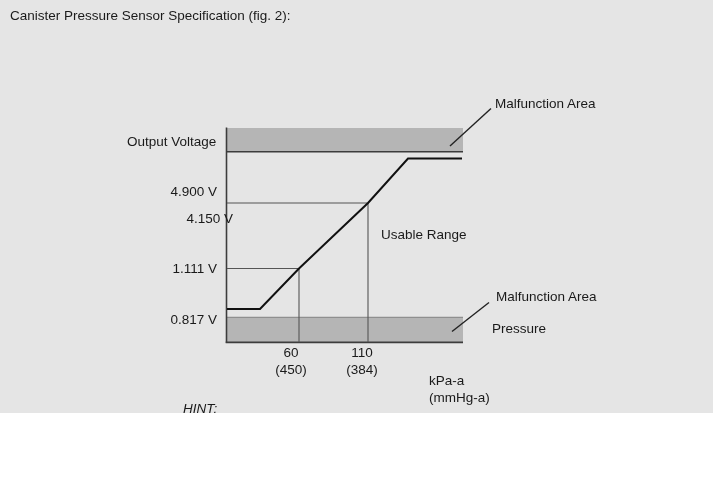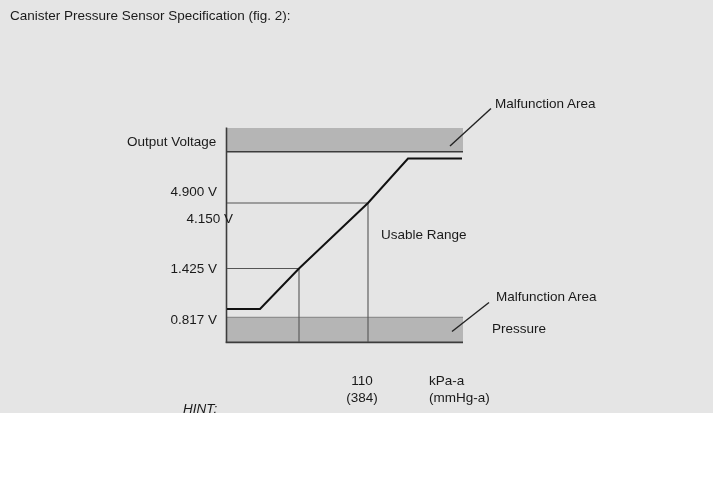--- a/index.html
+++ b/index.html
@@ -43,28 +43,32 @@
     <polyline points="227,309 260,309 299,268.5 368,203 408,158.5 462,158.5" fill="none" stroke="#111111" stroke-width="2"></polyline>
 
     <line x1="450" y1="146" x2="491" y2="108.5" stroke="#222222" stroke-width="1.4"></line>
     <line x1="452" y1="331.5" x2="489" y2="302.5" stroke="#222222" stroke-width="1.4"></line>
   </svg>
 
   <div class="lbl" style="left:127px; top:100px;margin-top:35px;">Output Voltage</div>
 
   <div class="lbl ytick" style="left:133px; top:146px;margin-top:39px;">4.900 V</div>
   <div class="lbl ytick" style="left:149px; top:196px;margin-top:16px;">4.150 V</div>
-  <div class="lbl ytick" style="left:133px; top:262px;">1.425 V</div>
+  <div class="lbl ytick" style="left:133px; top:262px;">1.111 V</div>
   <div class="lbl ytick" style="left:133px; top:313px;">0.817 V</div>
 
   <div class="lbl" style="left:495px; top:97px;">Malfunction Area</div>
   <div class="lbl" style="left:496px; top:290px;">Malfunction Area</div>
   <div class="lbl" style="left:381px; top:228px;text-align:right;">Usable Range</div>
 
-  <div class="lbl xtick" style="left:322px; top:344px; width:80px;margin-top:28px;">
+  <div class="lbl xtick" style="left:251px; top:344px; width:80px;">
+    <div>60</div>
+    <div>(450)</div>
+  </div>
+  <div class="lbl xtick" style="left:322px; top:344px; width:80px;">
     <div>110</div>
     <div>(384)</div>
   </div>
   <div class="lbl xunit" style="left:429px; top:344px;margin-top:28px;">
     <div>kPa-a</div>
     <div>(mmHg-a)</div>
   </div>
   <div class="lbl" style="left:492px; top:322px;">Pressure</div>
 
   <div class="lbl" style="left:183px; top:402px;font-style:italic;">HINT:</div>

